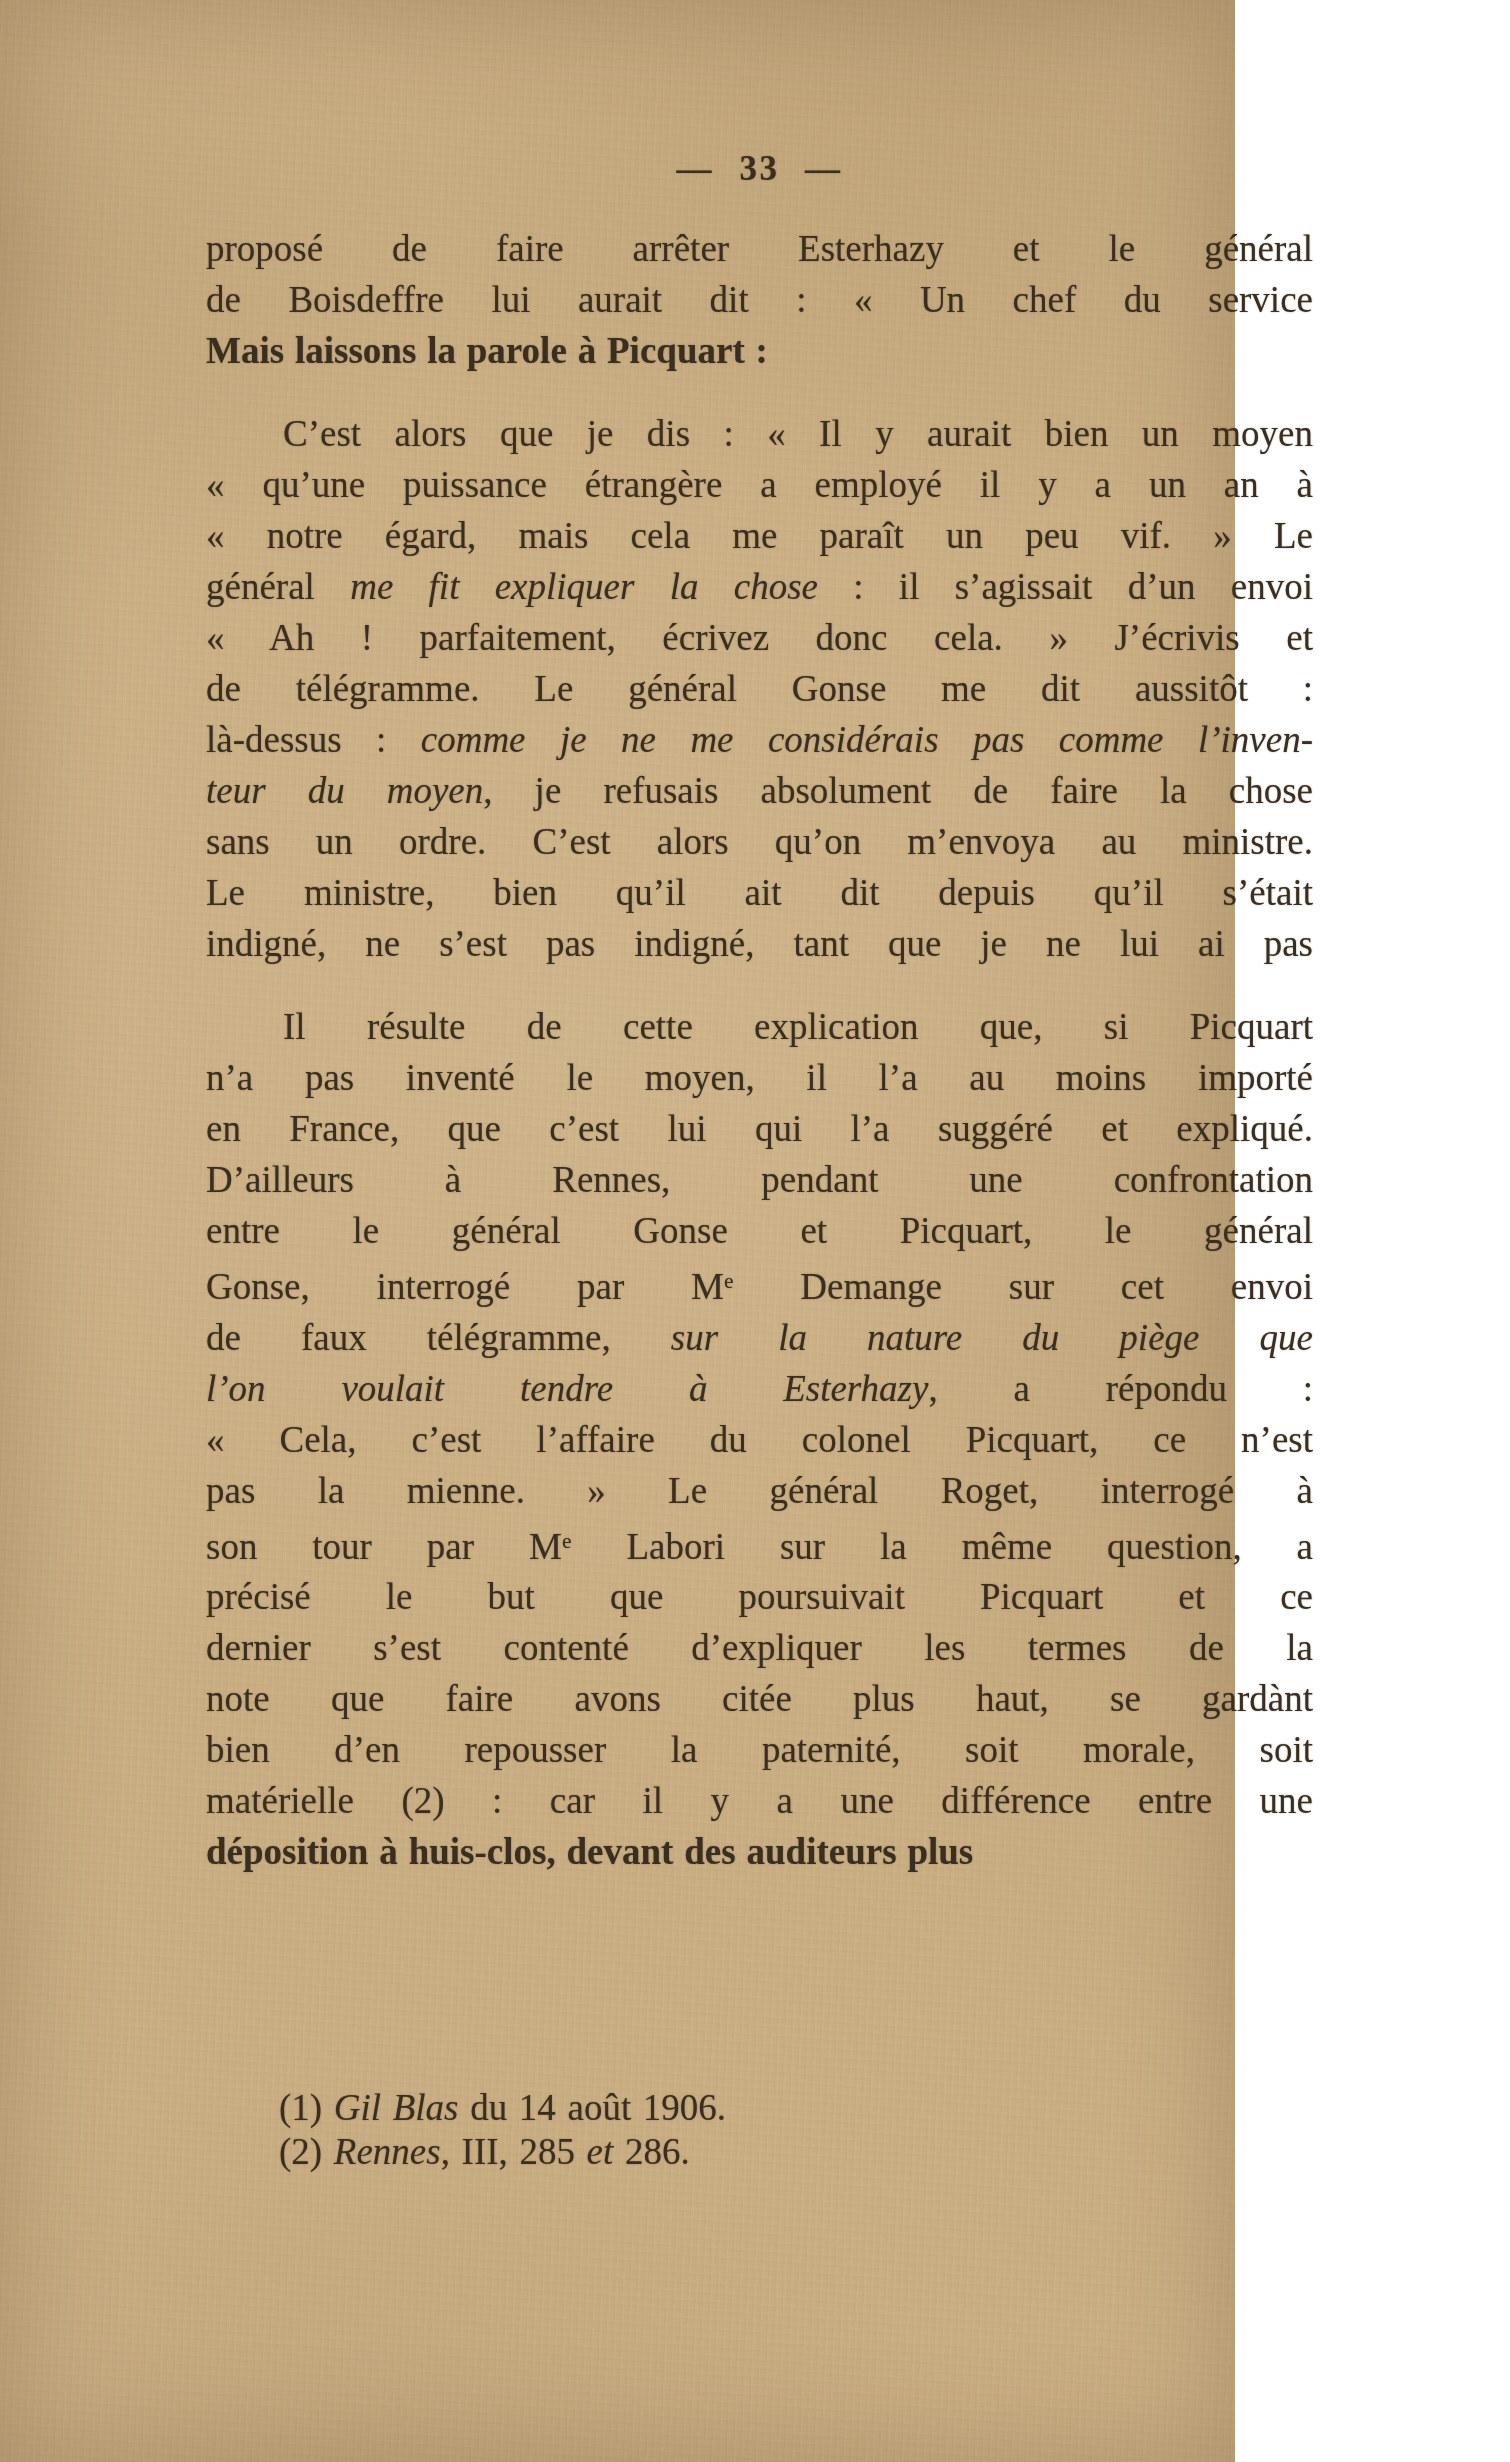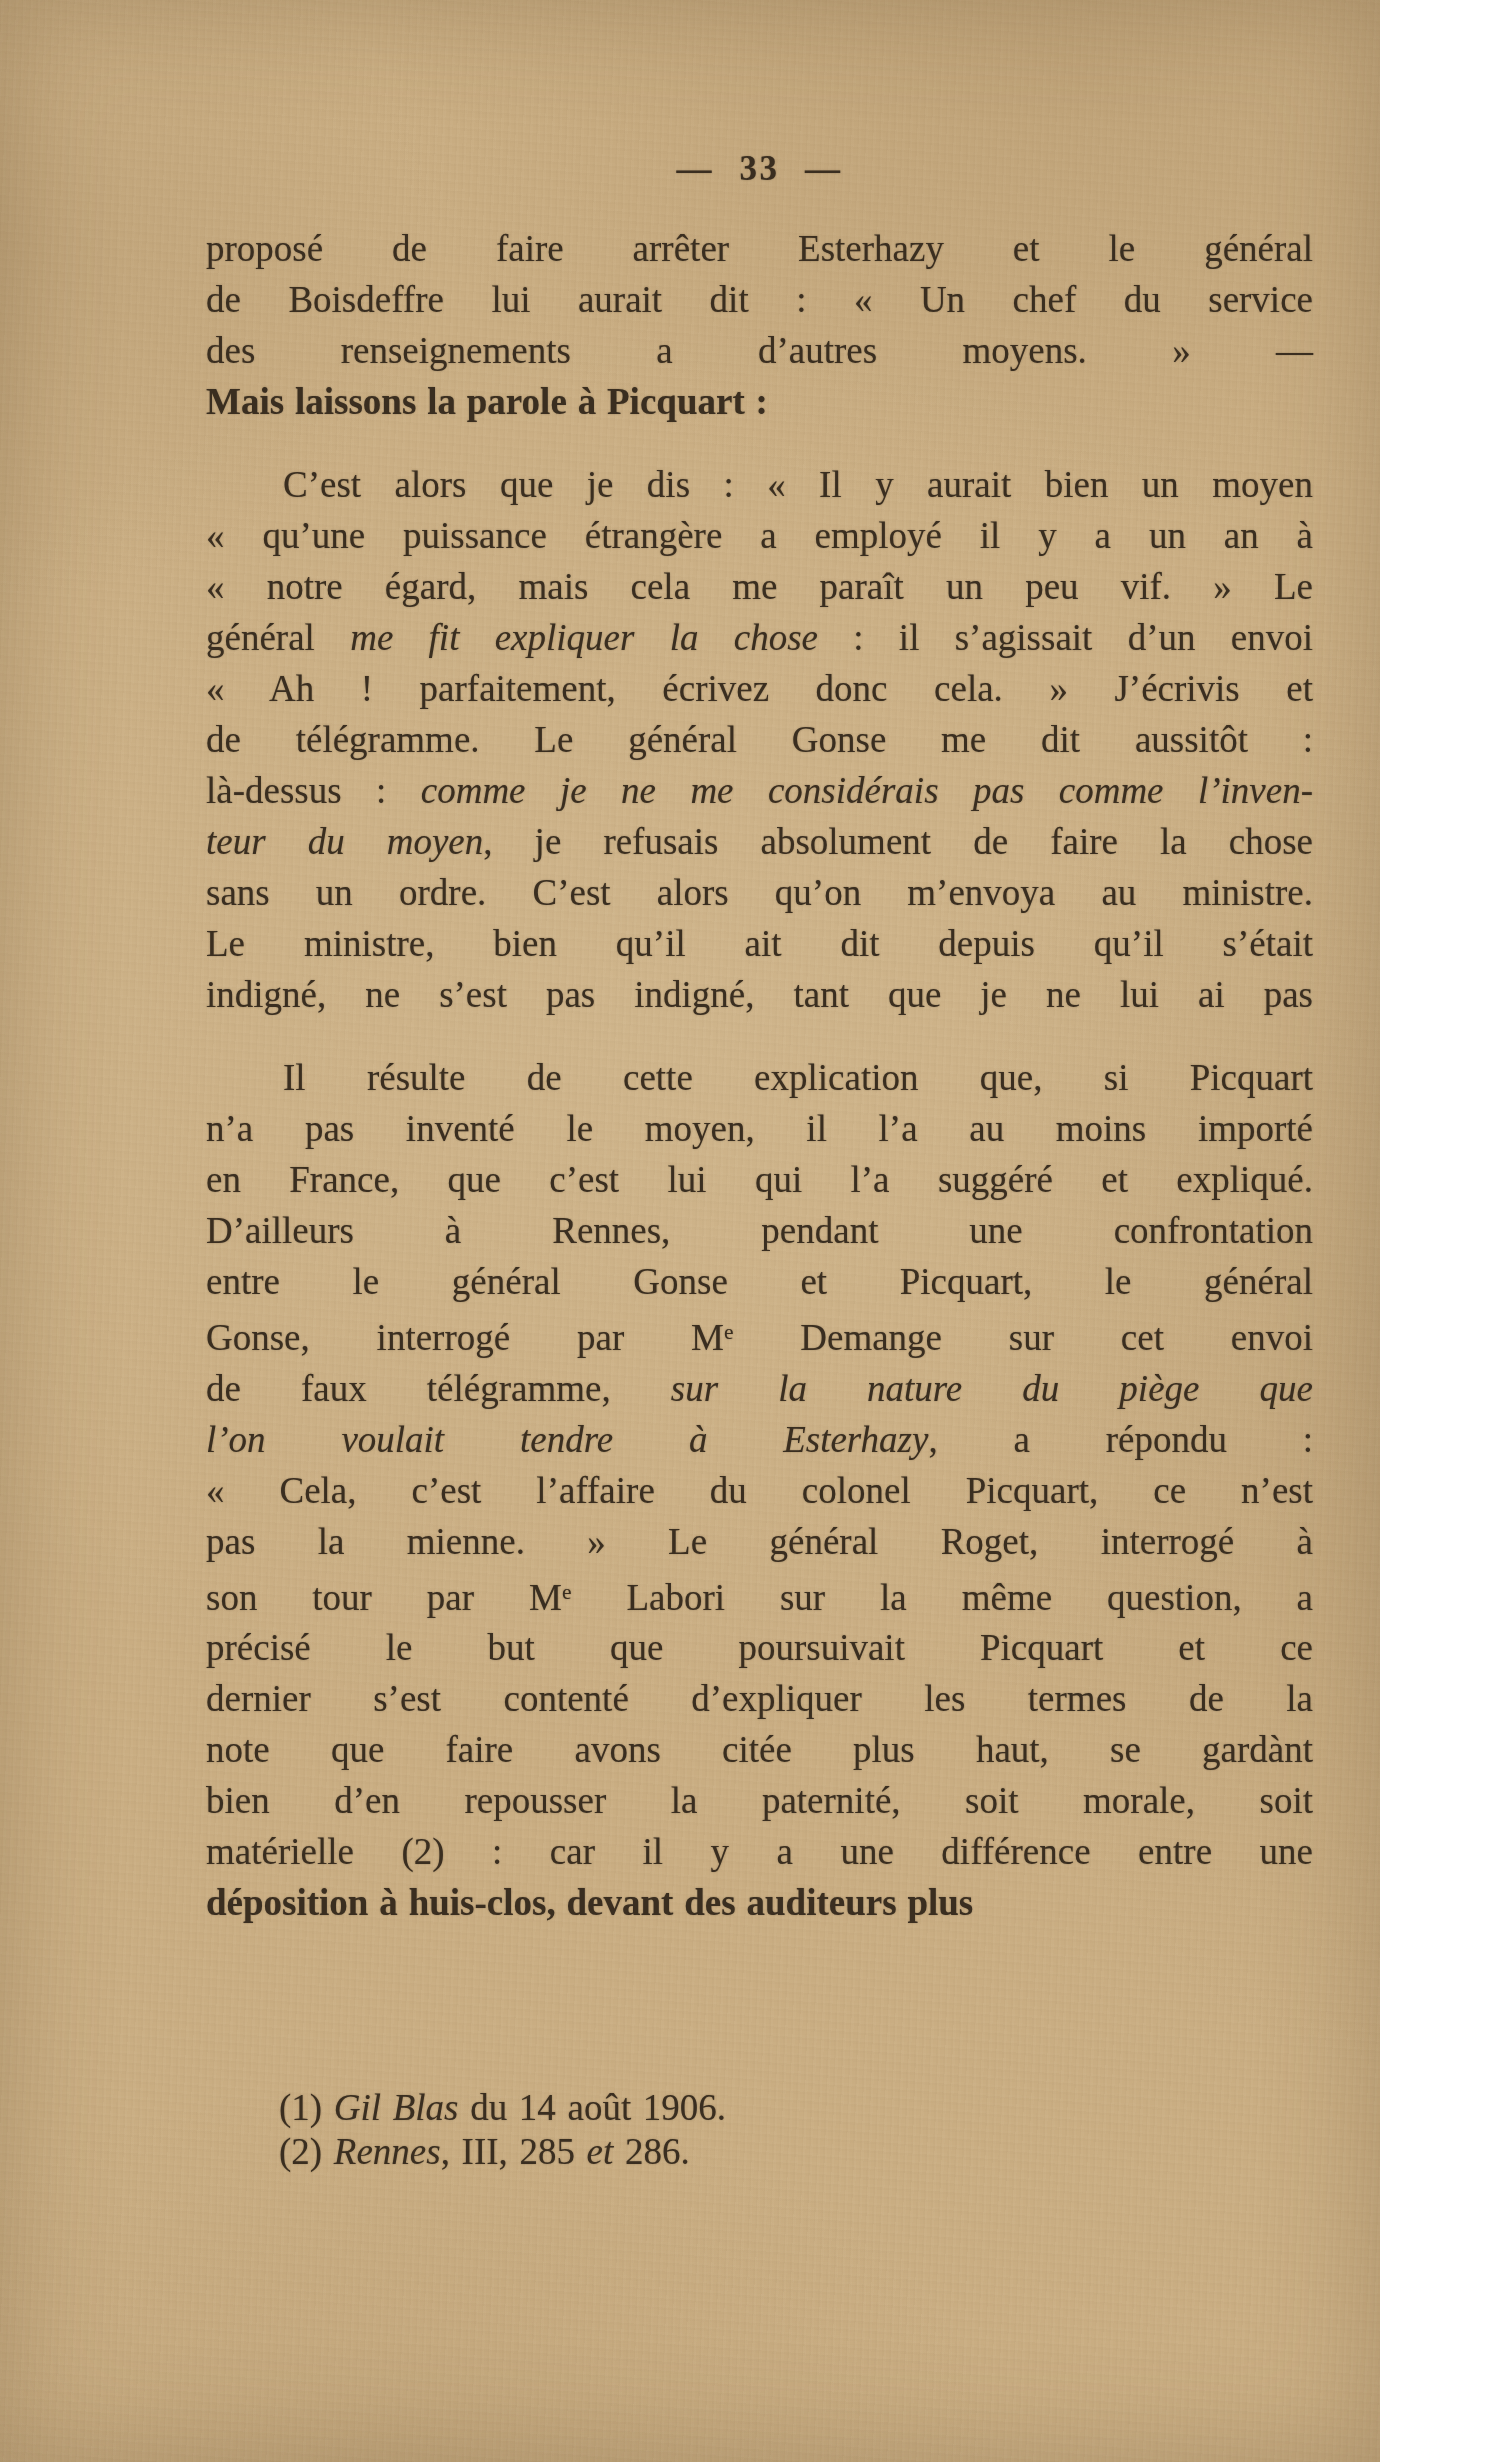--- a/index.html
+++ b/index.html
@@ -7,21 +7,21 @@
     padding: 0;
   }
   body {
     width: 1510px;
     height: 2462px;
     overflow: hidden;
     font-family: "Liberation Serif", "DejaVu Serif", serif;
   }
   .page {
     position: relative;
-    width: 1380px;
+    width: 1235px;
     height: 2462px;
     background-color: #c9ad82;
     background-image:
       radial-gradient(1130px 726px at 78% 3%, rgba(140,110,70,0.16), rgba(140,110,70,0) 62%),
       radial-gradient(807px 645px at 0% 10%, rgba(128,100,64,0.13), rgba(128,100,64,0) 55%),
       radial-gradient(1372px 1049px at 48% 42%, rgba(255,243,214,0.10), rgba(255,243,214,0) 70%),
       radial-gradient(726px 1210px at 100% 55%, rgba(122,94,58,0.10), rgba(122,94,58,0) 60%),
       radial-gradient(1049px 645px at 28% 100%, rgba(122,94,58,0.08), rgba(122,94,58,0) 60%),
       repeating-linear-gradient(92deg, rgba(110,85,55,0.025) 0 1.6px, rgba(255,244,220,0.03) 1.6px 4px, rgba(110,85,55,0) 4px 7.3px),
       repeating-linear-gradient(4deg, rgba(110,85,55,0.02) 0 2.4px, rgba(255,244,220,0.02) 2.4px 4.8px, rgba(110,85,55,0) 4.8px 9px);
@@ -85,21 +85,20 @@
 </head>
 <body>
 
 <div class="page">
   <div class="pagenum ink">— 33 —</div>
 
   <div class="textblock ink">
       <div class="para">
         <div class="line just"><span>proposé de faire arrêter Esterhazy et le général</span></div>
         <div class="line just"><span>de Boisdeffre lui aurait dit : « Un chef du service</span></div>
-        <div class="line just"><span>des renseignements a d’autres moyens. » —</span></div>
         <div class="line last"><span>Mais laissons la parole à Picquart :</span></div>
       </div>
       <div class="para">
         <div class="line just indent"><span>C’est alors que je dis : « Il y aurait bien un moyen</span></div>
         <div class="line just"><span>« qu’une puissance étrangère a employé il y a un an à</span></div>
         <div class="line just"><span>« notre égard, mais cela me paraît un peu vif. » Le</span></div>
         <div class="line just"><span>général </span><span class="it">me fit expliquer la chose</span><span> : il s’agissait d’un envoi</span></div>
         <div class="line just"><span>« Ah ! parfaitement, écrivez donc cela. » J’écrivis et</span></div>
         <div class="line just"><span>de télégramme. Le général Gonse me dit aussitôt :</span></div>
         <div class="line just"><span>là-dessus : </span><span class="it">comme je ne me considérais pas comme l’inven-</span></div>

